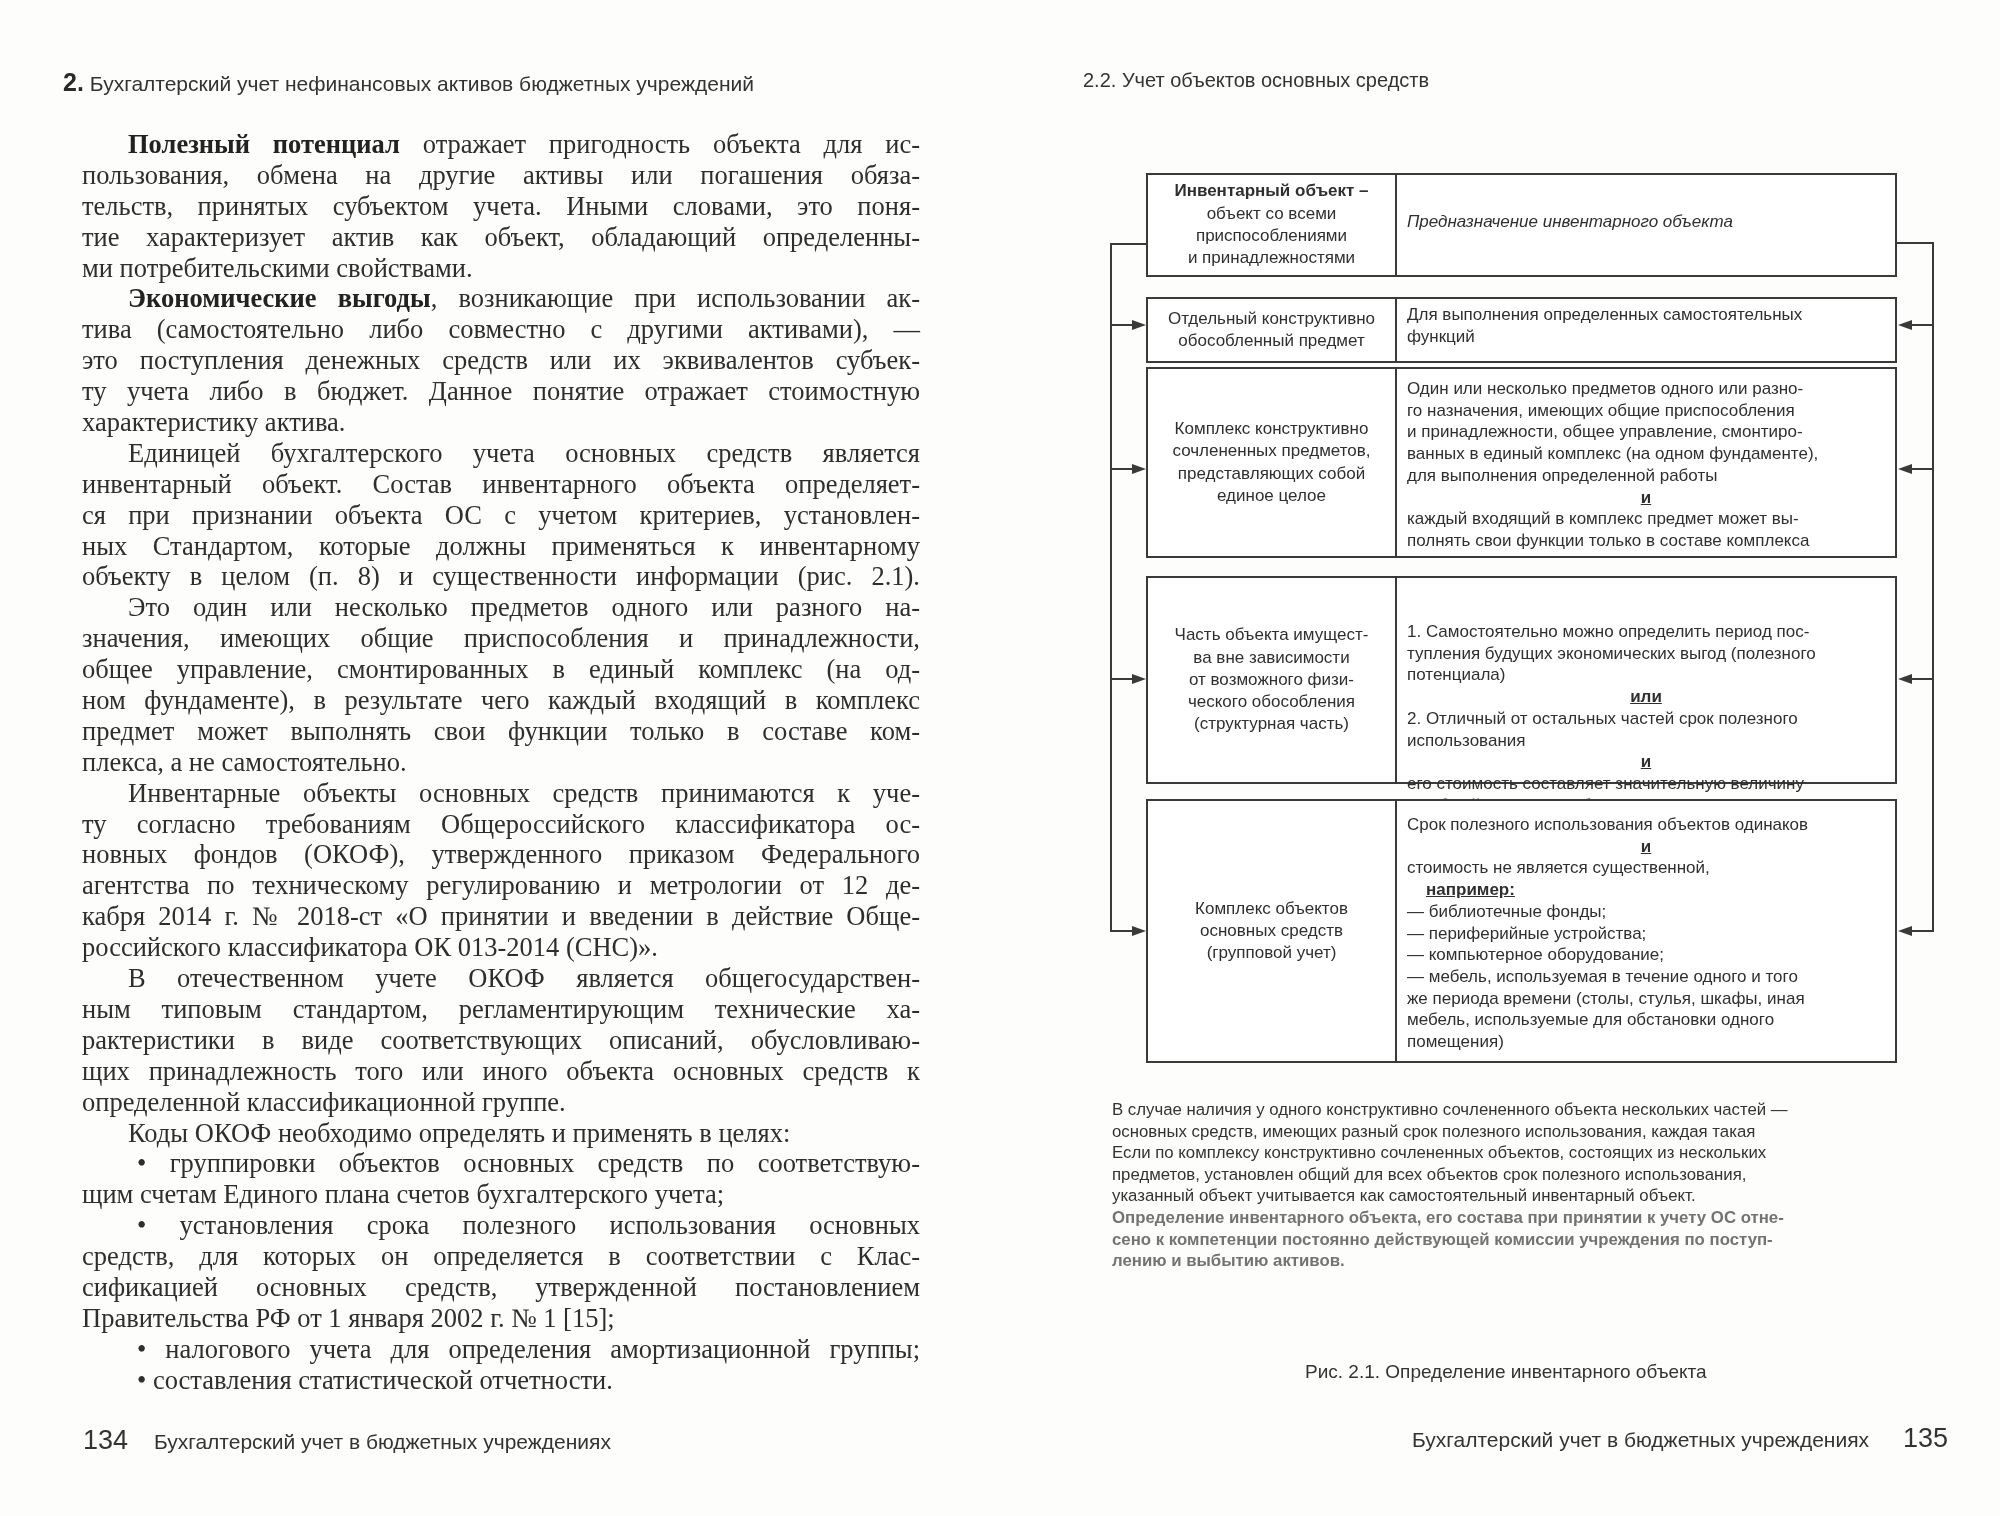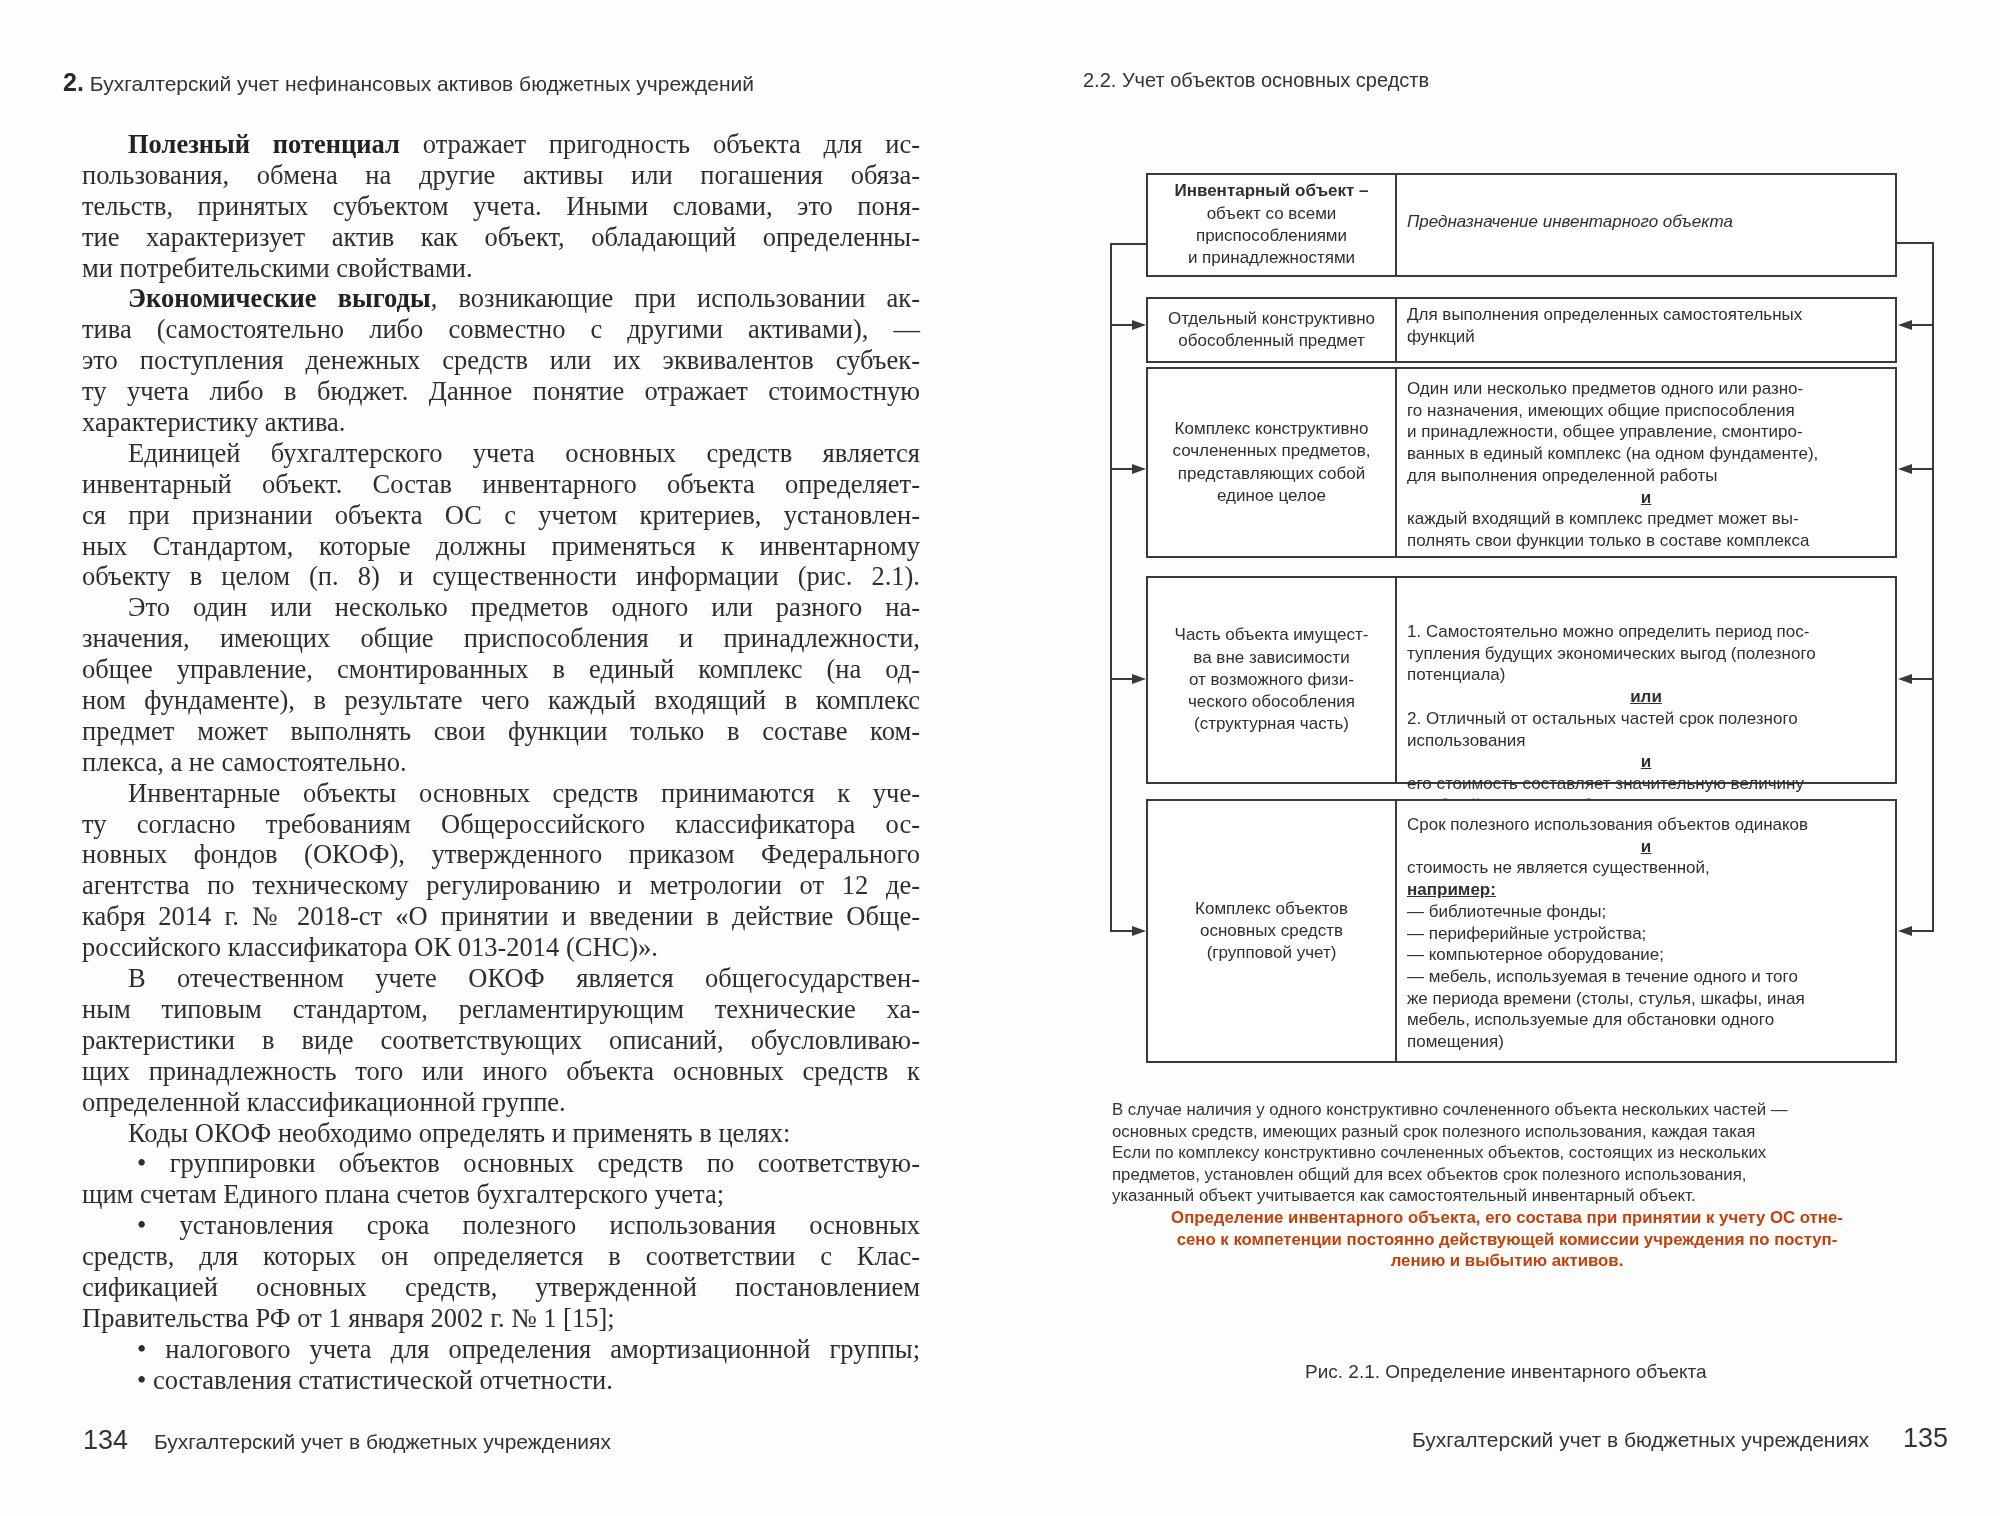--- a/index.html
+++ b/index.html
@@ -36,21 +36,21 @@
   .lcell .bold { font-weight: bold; }
   .rcell.italic { font-style: italic; display: flex; align-items: center; }
 
   .conn { position: absolute; background: #3a3a3a; }
   .arrow { position: absolute; width: 0; height: 0; border-top: 5px solid transparent; border-bottom: 5px solid transparent; }
   .arrow.right { border-left: 14px solid #3a3a3a; }
   .arrow.left { border-right: 14px solid #3a3a3a; }
 
   .note { position: absolute; left: 112px; top: 1099px; width: 790px; font-family: "Liberation Sans", sans-serif; font-size: 16.8px; line-height: 21.6px; color: #333; }
   .note .nl { display: block; white-space: nowrap; }
-  .note .nb { font-weight: bold; color: #c2410c; text-align: center; }
+  .note .nb { font-weight: bold; color: #737373; }
 
   .caption { position: absolute; left: 305px; top: 1360px; font-family: "Liberation Sans", sans-serif; font-size: 19px; color: #333; white-space: nowrap; line-height: 24px; }
 </style>
 </head>
 <body>
 
 <div class="page page-left">
   <div class="running-head" style="left:63px; top:70px;">
     <span class="chap-num">2.</span><span>Бухгалтерский учет нефинансовых активов бюджетных учреждений</span>
   </div>
@@ -209,21 +209,21 @@
         <div>
           <span class="dl">Комплекс объектов</span>
           <span class="dl">основных средств</span>
           <span class="dl">(групповой учет)</span>
         </div>
       </div>
       <div class="rcell" style="padding-top:13px;">
         <span class="dl">Срок полезного использования объектов одинаков</span>
         <span class="conj">и</span>
         <span class="dl">стоимость не является существенной,</span>
-        <span class="dl ex" style="display:inline-block;">например:</span>
+        <span class="dl ex" style="display:inline-block;margin-left:19px;">например:</span>
         <span class="dl">— библиотечные фонды;</span>
         <span class="dl">— периферийные устройства;</span>
         <span class="dl">— компьютерное оборудование;</span>
         <span class="dl">— мебель, используемая в течение одного и того</span>
         <span class="dl">же периода времени (столы, стулья, шкафы, иная</span>
         <span class="dl">мебель, используемые для обстановки одного</span>
         <span class="dl">помещения)</span>
       </div>
     </div>
   </div>

